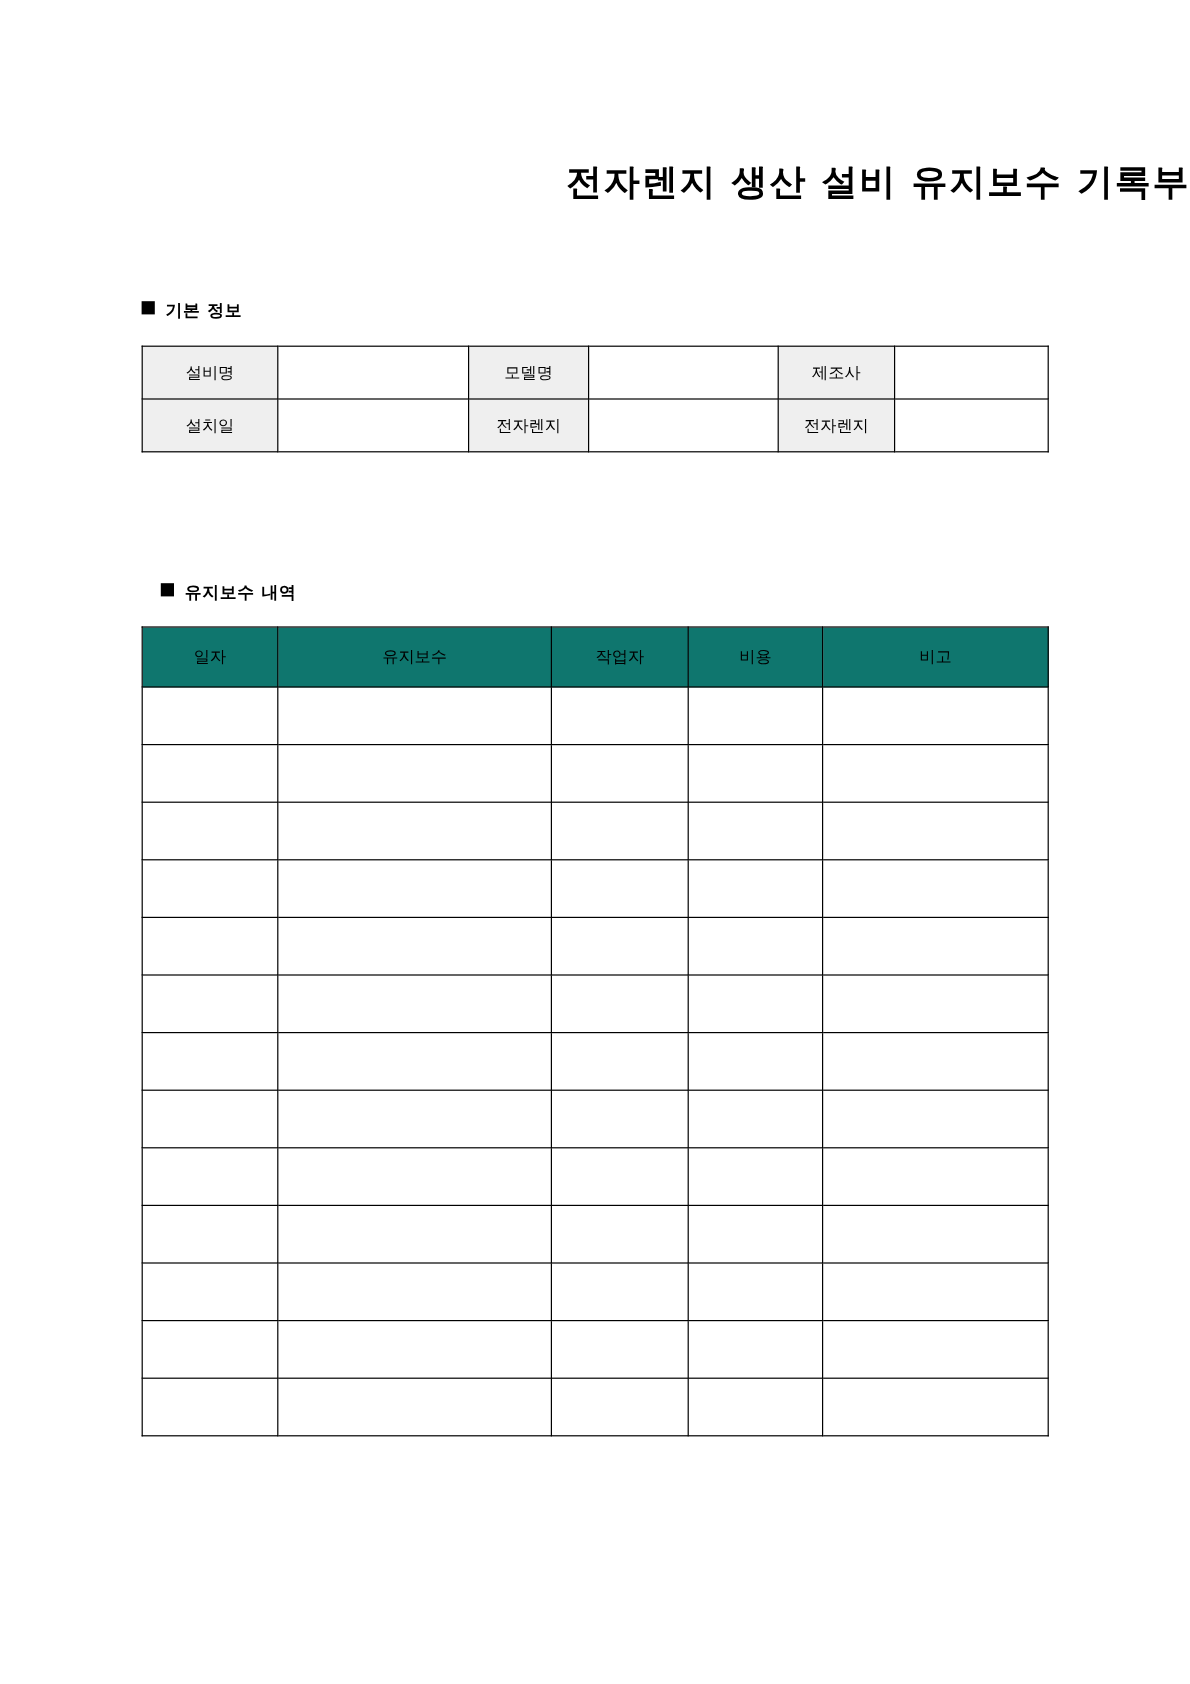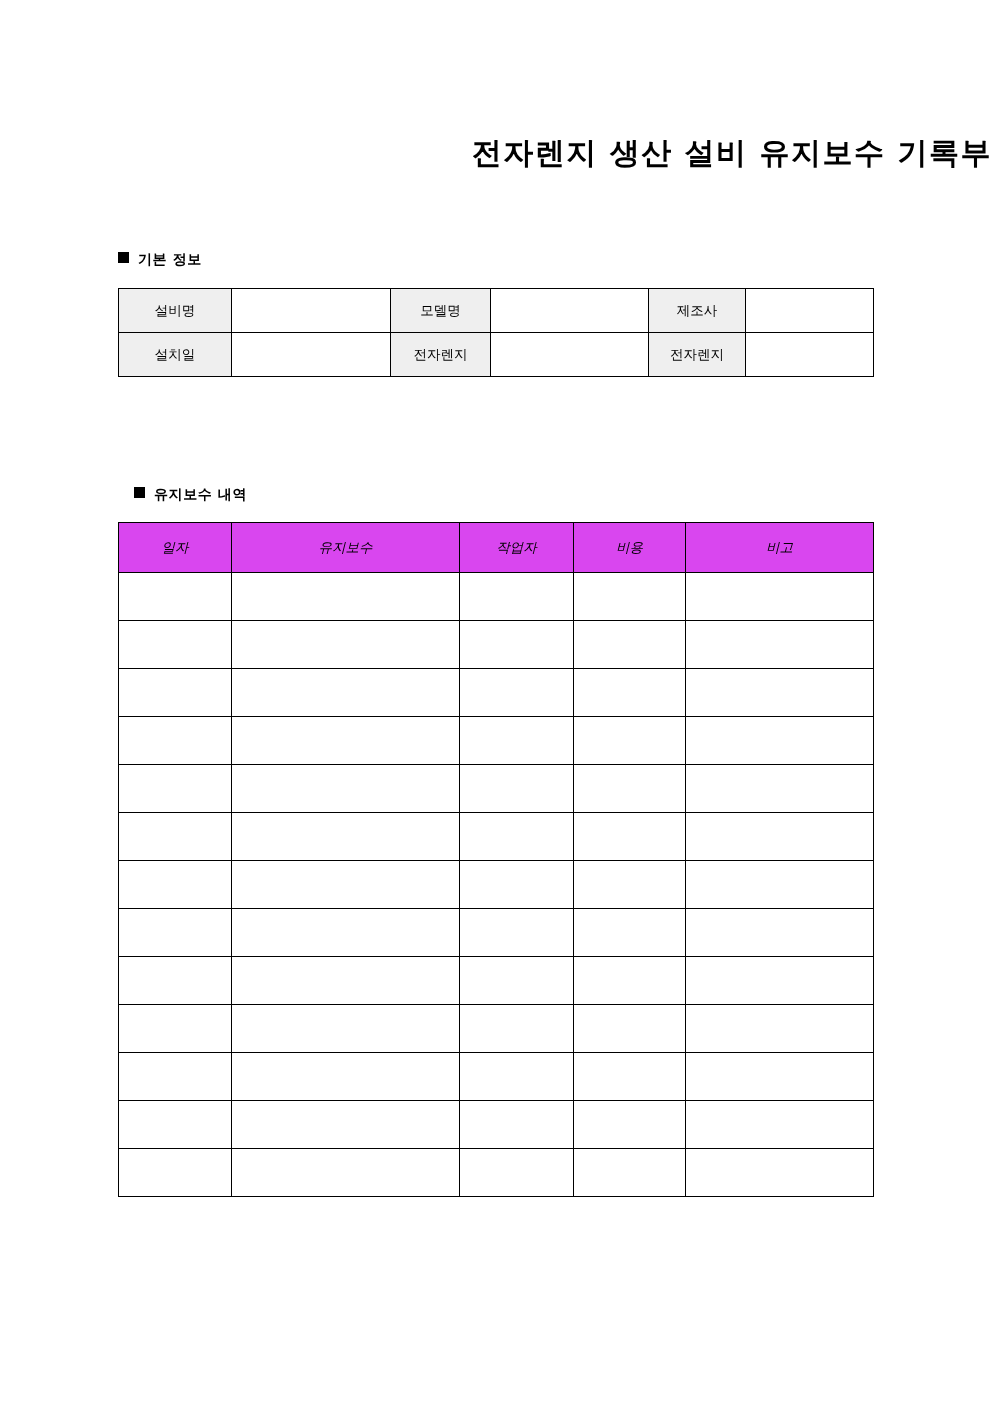--- a/index.html
+++ b/index.html
@@ -90,23 +90,22 @@
   }
   #basic-info-table tr { height: 43px; }
   #basic-info-table td { height: 43px; }
 
   
   #maintenance-table {
     top: 522px;
     width: 755px;
   }
   #maintenance-table thead th {
-    background: #d946ef;
+    background: #0f766e;
     height: 49px;
-    font-style: italic;
   }
   #maintenance-table tbody td {
     height: 47px;
     background: #ffffff;
   }
 </style>
 </head>
 <body>
 
 <div class="page">

